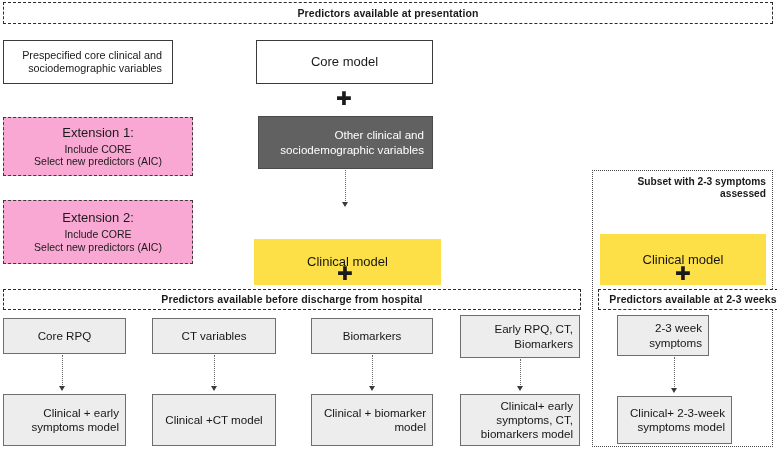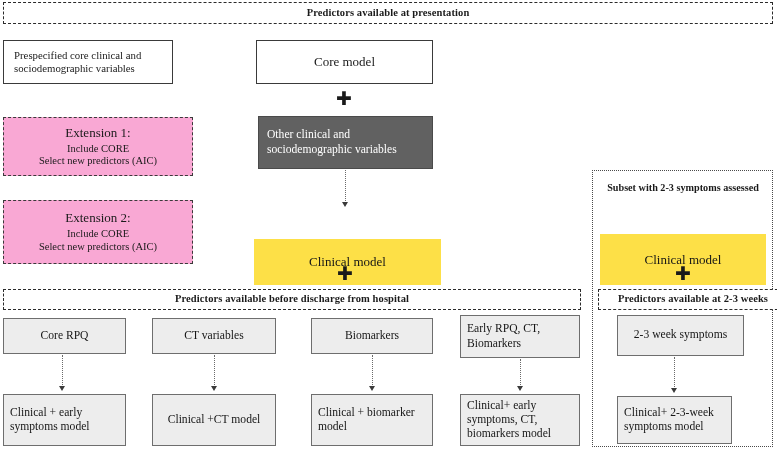--- a/index.html
+++ b/index.html
@@ -17,23 +17,22 @@
     height: 449px;
     background: #ffffff;
     overflow: hidden;
   }
   .box {
     position: absolute;
     box-sizing: border-box;
     display: flex;
     align-items: center;
     justify-content: center;
-    text-align: left;
+    text-align: right;
     line-height: 1.22;
-    font-family: Liberation Serif, serif;
   }
   
   .banner {
     border: 1.6px dashed #2b2b2b;
     background: #ffffff;
     font-weight: bold;
     font-size: 10.5px;
     letter-spacing: 0.1px;
   }
   
@@ -196,21 +195,21 @@
   </div>
 
   <div class="box lightfill f12" style="left:311px; top:318px; width:122px; height:36px; padding:0 6px;">
     <span>Biomarkers</span>
   </div>
 
   <div class="box lightfill f12" style="left:460px; top:315px; width:120px; height:43px; padding:0 6px;">
     <span>Early RPQ, CT, Biomarkers</span>
   </div>
 
-  <div class="box lightfill f12" style="left:617px; top:315px; width:127px; height:41px; padding:0 6px;">
+  <div class="box lightfill f12" style="left:617px; top:315px; width:92px; height:41px; padding:0 6px;">
     <span>2-3 week symptoms</span>
   </div>
 
   <div class="conn" style="left:62px; top:355px; height:38px;">
     <div class="stem" style="height:32px;"></div>
     <div class="head" style="top:31px;"></div>
   </div>
 
   <div class="conn" style="left:214px; top:355px; height:38px;">
     <div class="stem" style="height:32px;"></div>

